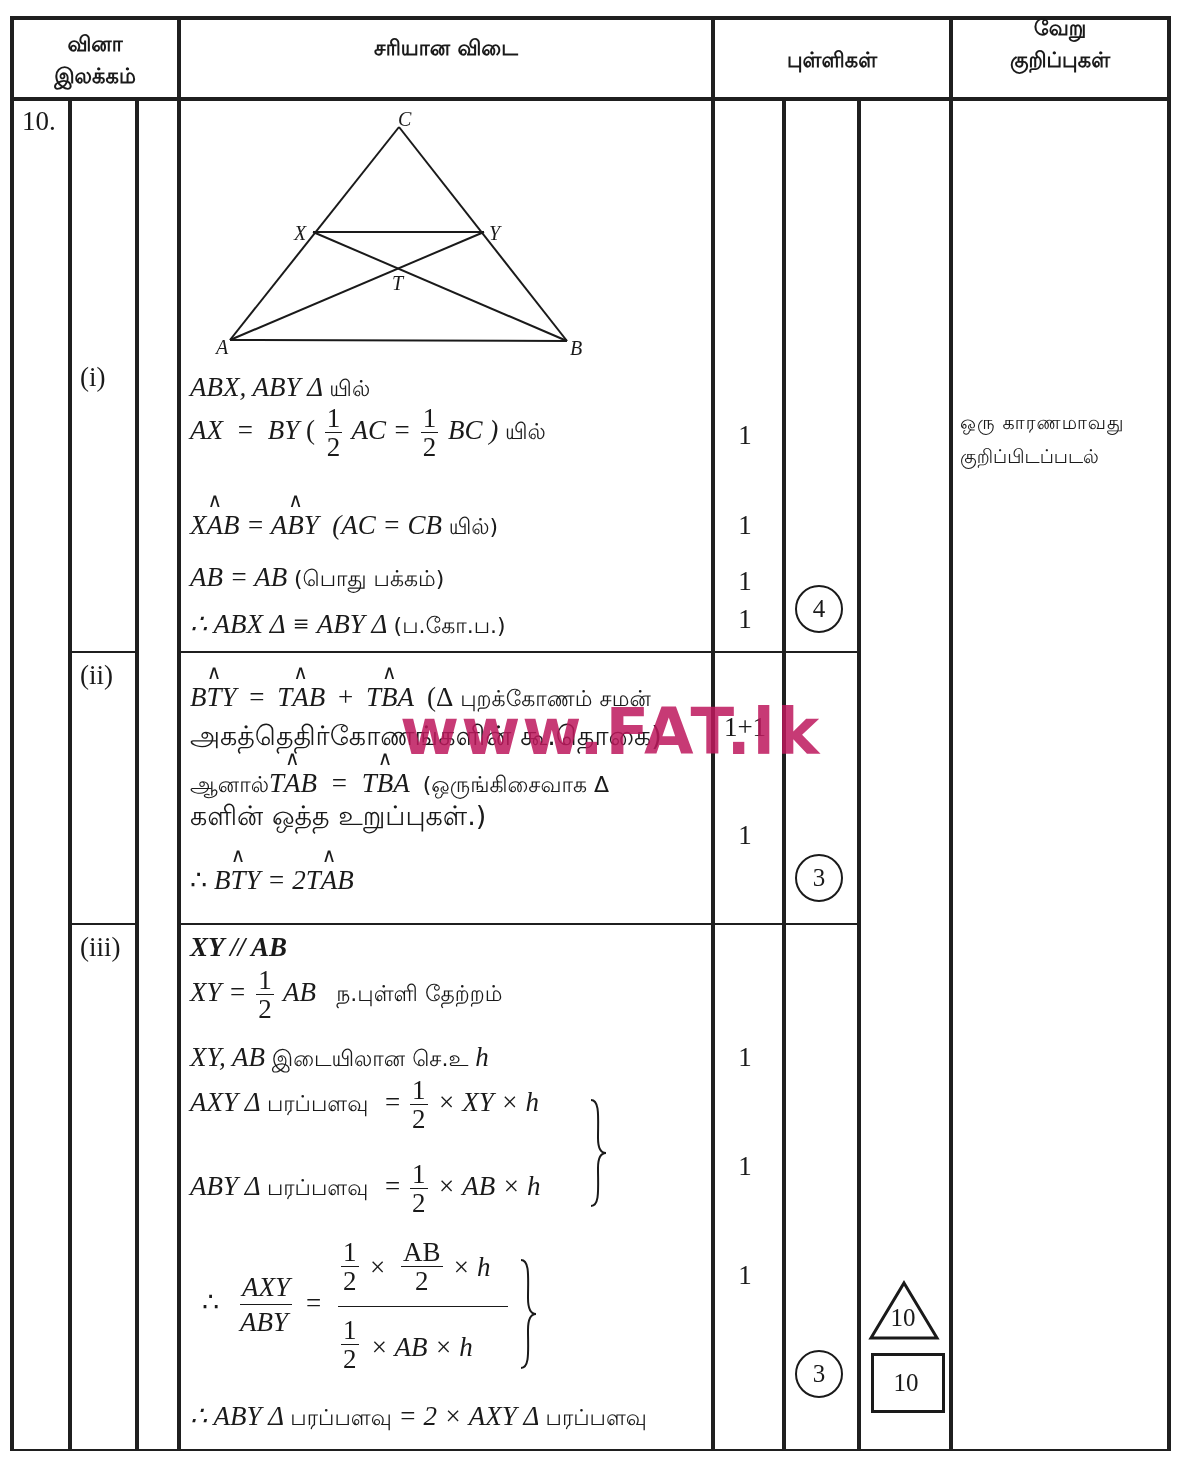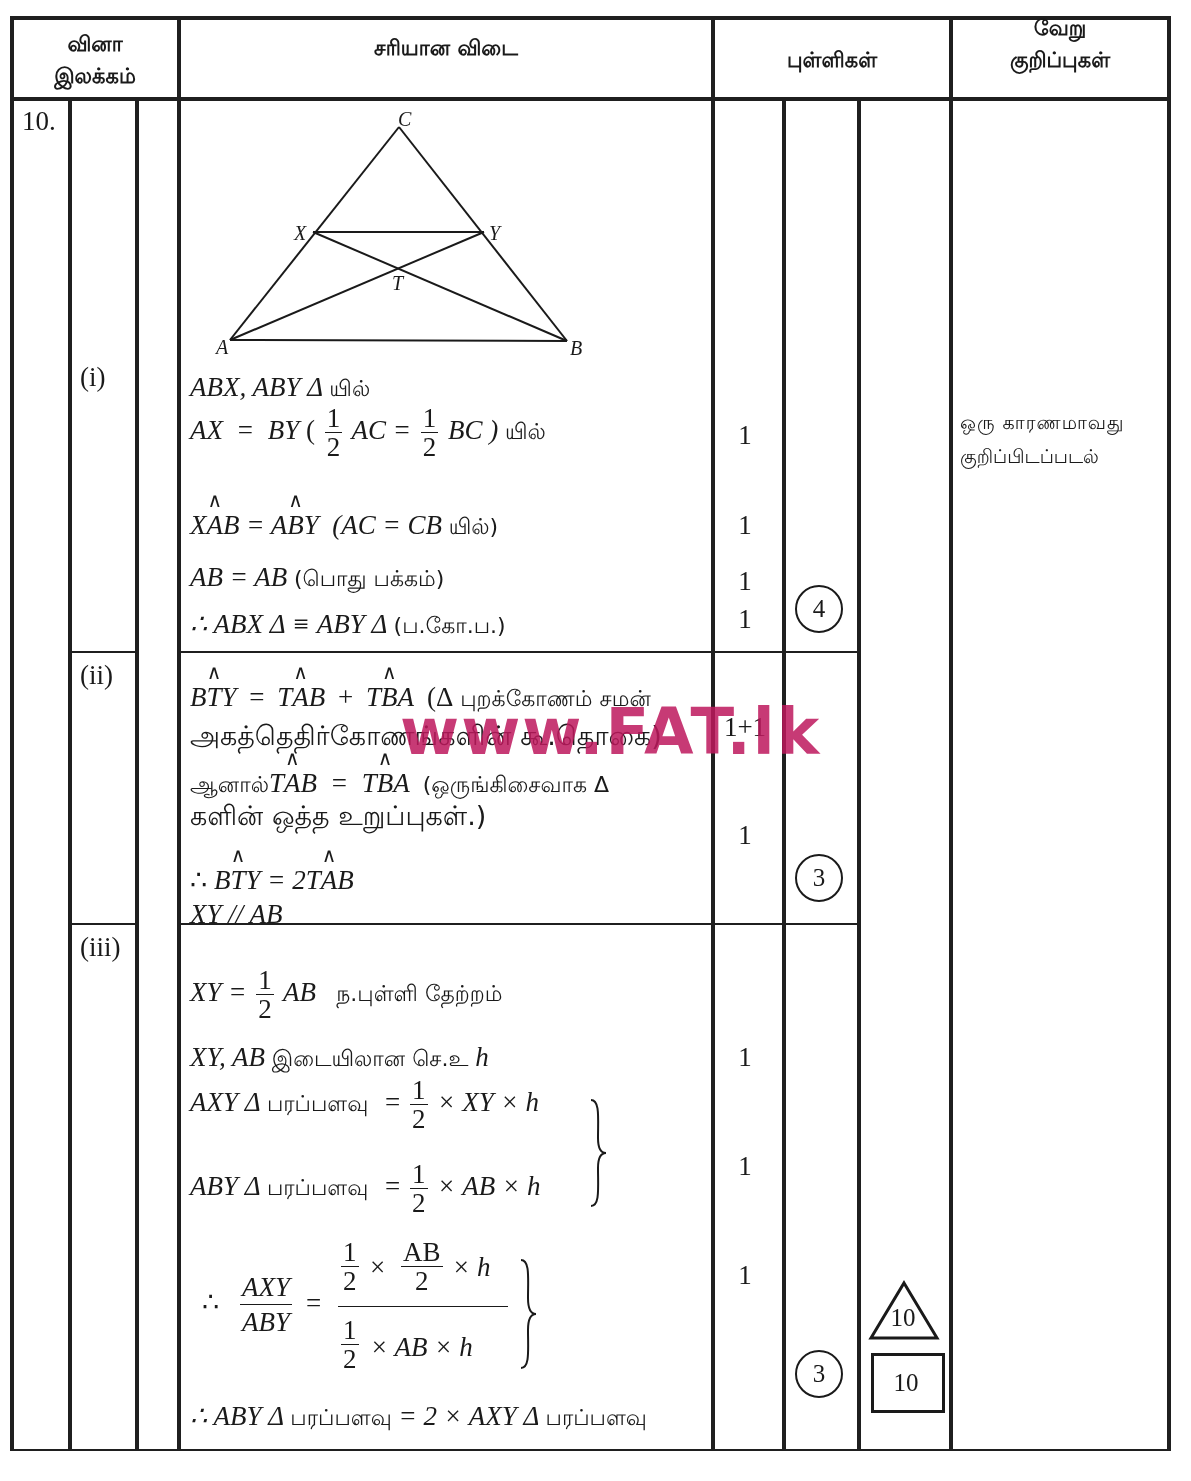--- a/index.html
+++ b/index.html
@@ -151,21 +151,21 @@
 <div class="line m" style="top:864px;">
   <span class="up">∴</span>
   <span>B</span><span class="hat">T</span><span>Y</span>
   <span>= 2</span><span>T</span><span class="hat">A</span><span>B</span>
 </div>
 
 <div class="mark" style="left:715px; top:712px;">1+1</div>
 <div class="mark" style="left:715px; top:820px;">1</div>
 <div class="circle" style="left:795px; top:854px;">3</div>
 
-<div class="line m" style="top:899px;">XY // AB</div>
+<div class="line m" style="top:932px;font-weight:bold;">XY // AB</div>
 <div class="line m" style="top:966px;">
   <span>XY =</span>
   <span class="frac">
       <span class="num">1</span>
       <span>2</span>
     </span>
   <span>AB</span>
   &nbsp;&nbsp;<span class="ta">ந.புள்ளி தேற்றம்</span>
 </div>
 <div class="line m" style="top:1042px;">
@@ -192,21 +192,21 @@
       <span>2</span>
     </span>
   <span>× AB × h</span>
 </div>
 <svg class="abs" style="left:588px; top:1098px;" width="20" height="110" viewBox="0 0 20 110">
   <path d="M3 2 C12 2 10 20 10 40 C10 50 12 55 18 55 C12 55 10 60 10 70 C10 90 12 108 3 108" fill="none" stroke="#1a1a1a" stroke-width="2"></path>
 </svg>
 
 <div class="abs m" style="left:200px; top:1236px; width:320px; height:150px;">
   <span class="abs up" style="left:2px; top:50px;">∴</span>
-  <div class="abs" style="left:40px; top:34px; display:flex; flex-direction:column; align-items:center; line-height:34px;">
+  <div class="abs" style="left:40px; top:34px; display:flex; flex-direction:column; align-items:flex-start; line-height:34px;">
     <span style="border-bottom:1.5px solid #1a1a1a; padding:0 2px;">AXY</span>
     <span>ABY</span>
   </div>
   <span class="abs up" style="left:106px; top:52px;">=</span>
   <div class="abs" style="left:138px; top:0px; width:170px; border-bottom:1.5px solid #1a1a1a; height:70px;">
     <span class="frac abs" style="left:0; top:2px;">
         <span class="num">1</span>
         <span>2</span>
       </span>
     <span class="abs up" style="left:32px; top:16px;">×</span>

